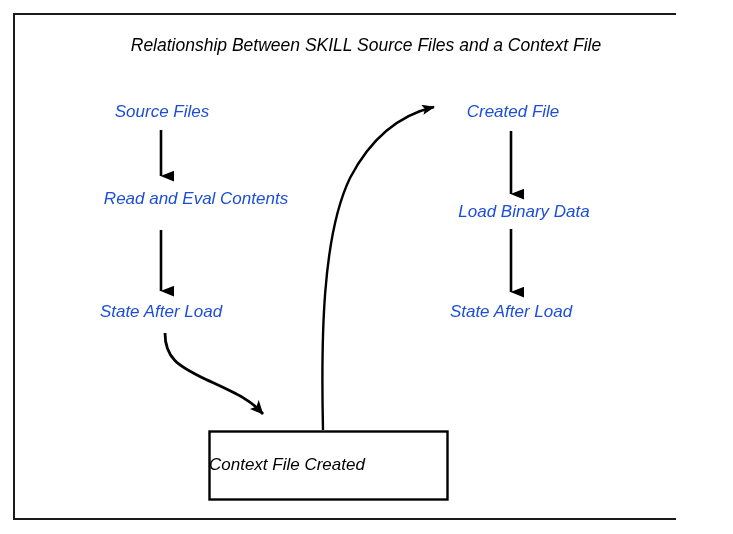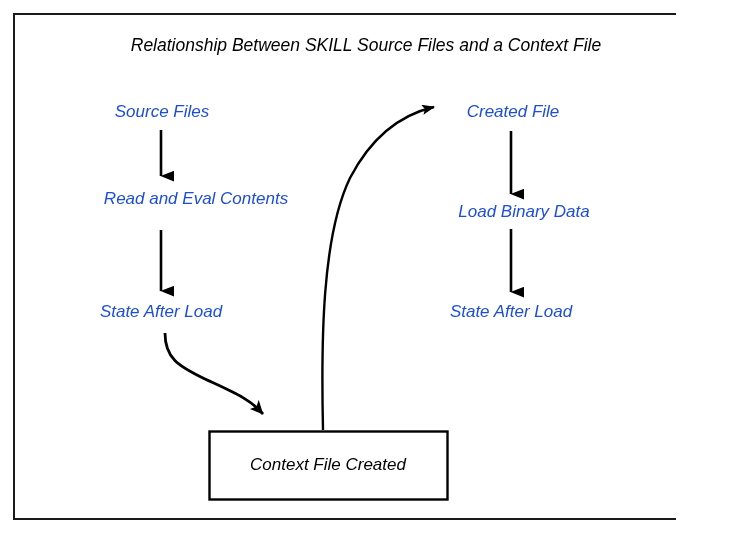--- a/index.html
+++ b/index.html
@@ -56,21 +56,21 @@
     color: #000000;
     white-space: nowrap;
     transform: translate(-50%, -50%);
   }
   #context-box-label {
     position: absolute;
     left: 328px;
     top: 465px;
     width: 238px;
     transform: translate(-50%, -50%);
-    text-align: center;
+    text-align: left;
     font-style: italic;
     font-size: 17px;
     line-height: 24px;
     color: #000000;
   }
   #context-box-label span { display: block; }
 </style>
 </head>
 <body>
 

